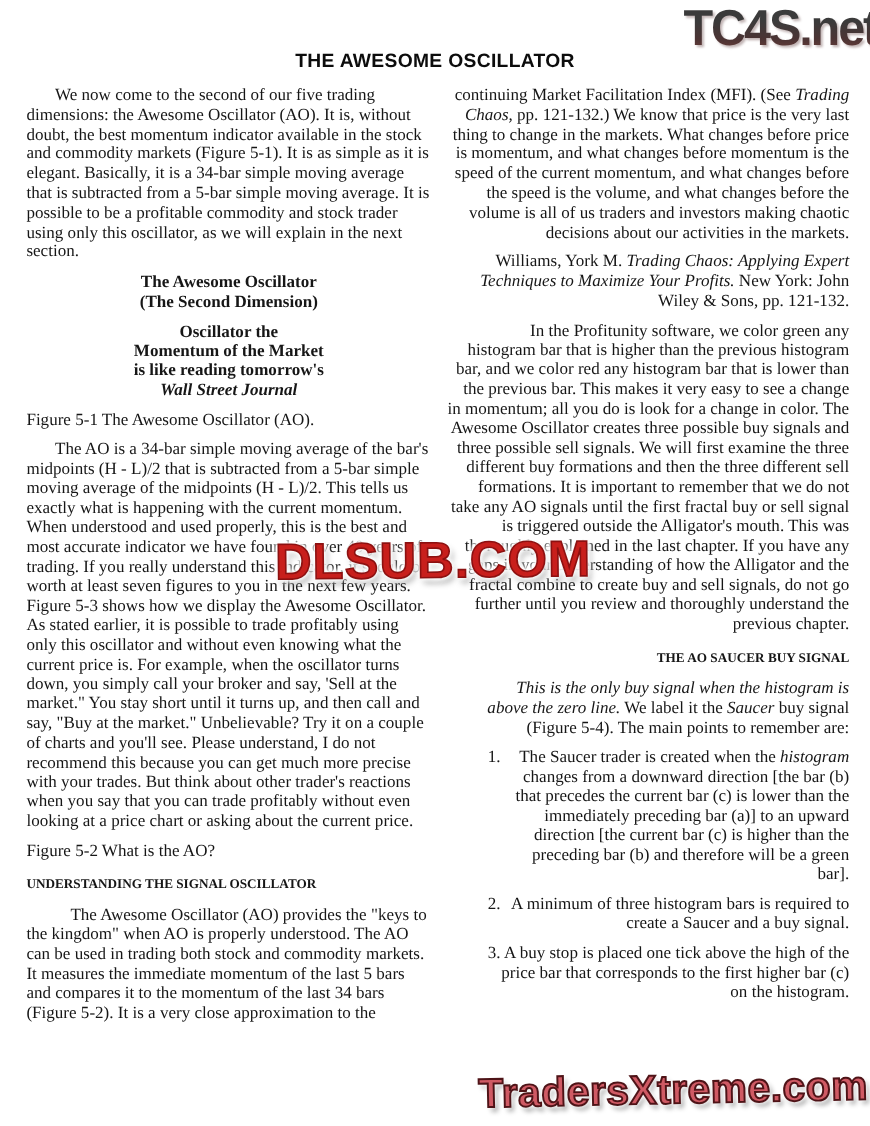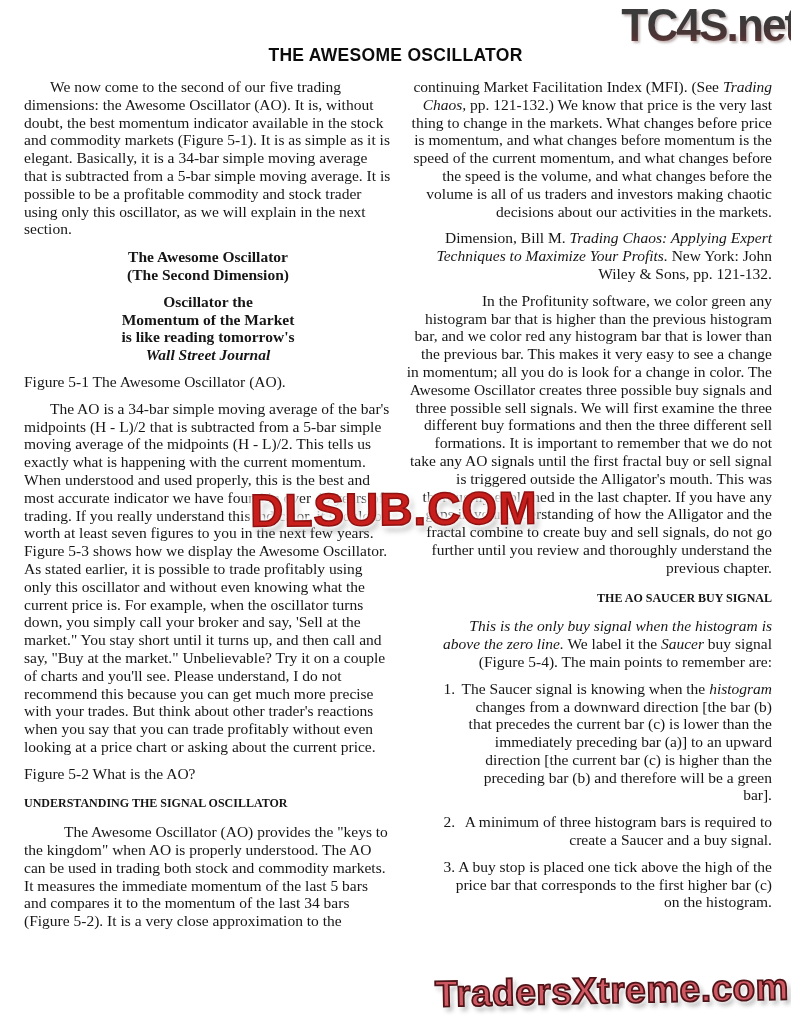--- a/index.html
+++ b/index.html
@@ -129,32 +129,32 @@
 
     <div class="sec-head">UNDERSTANDING THE SIGNAL OSCILLATOR</div>
 
     <p class="indent-lg">The Awesome Oscillator (AO) provides the "keys to the kingdom" when AO is properly understood. The AO can be used in trading both stock and commodity markets. It measures the immediate momentum of the last 5 bars and compares it to the momentum of the last 34 bars (Figure 5-2). It is a very close approximation to the</p>
   </div>
 
   <div class="col col-right">
 
     <p><span>continuing Market Facilitation Index (MFI). (See </span><span class="it">Trading Chaos,</span><span> pp. 121-132.) We know that price is the very last thing to change in the markets. What changes before price is momentum, and what changes before momentum is the speed of the current momentum, and what changes before the speed is the volume, and what changes before the volume is all of us traders and investors making chaotic decisions about our activities in the markets.</span></p>
 
-    <p><span>Dimension, Bill M. </span><span class="it">Trading Chaos: Applying Expert Techniques to Maximize Your Profits.</span><span> New York: John Wiley &amp; Sons, pp. 121-132.</span></p>
+    <p><span>Williams, York M. </span><span class="it">Trading Chaos: Applying Expert Techniques to Maximize Your Profits.</span><span> New York: John Wiley &amp; Sons, pp. 121-132.</span></p>
 
     <p class="indent">In the Profitunity software, we color green any histogram bar that is higher than the previous histogram bar, and we color red any histogram bar that is lower than the previous bar. This makes it very easy to see a change in momentum; all you do is look for a change in color. The Awesome Oscillator creates three possible buy signals and three possible sell signals. We will first examine the three different buy formations and then the three different sell formations. It is important to remember that we do not take any AO signals until the first fractal buy or sell signal is triggered outside the Alligator's mouth. This was thoroughly explained in the last chapter. If you have any gaps in your understanding of how the Alligator and the fractal combine to create buy and sell signals, do not go further until you review and thoroughly understand the previous chapter.</p>
 
     <div class="sec-head">THE AO SAUCER BUY SIGNAL</div>
 
     <p class="indent"><span class="it">This is the only buy signal when the histogram is above the zero line.</span><span> We label it the </span><span class="it">Saucer</span><span> buy signal (Figure 5-4). The main points to remember are:</span></p>
 
     <div class="olist">
       <div class="li">
         <span class="num">1.</span>
-        <span class="body"><span>The Saucer signal is knowing when the </span><span class="it">histogram</span><span> changes from a downward direction [the bar (b) that precedes the current bar (c) is lower than the immediately preceding bar (a)] to an upward direction [the current bar (c) is higher than the preceding bar (b) and therefore will be a green bar].</span></span>
+        <span class="body"><span>The Saucer trader is created when the </span><span class="it">histogram</span><span> changes from a downward direction [the bar (b) that precedes the current bar (c) is lower than the immediately preceding bar (a)] to an upward direction [the current bar (c) is higher than the preceding bar (b) and therefore will be a green bar].</span></span>
       </div>
       <div class="li">
         <span class="num">2.</span>
         <span class="body"><span>A minimum of three histogram bars is required to create a Saucer and a buy signal.</span><span class="it"></span><span></span></span>
       </div>
       <div class="li">
         <span class="num">3.</span>
         <span class="body"><span>A buy stop is placed one tick above the high of the price bar that corresponds to the first higher bar (c) on the histogram.</span><span class="it"></span><span></span></span>
       </div>
     </div>

